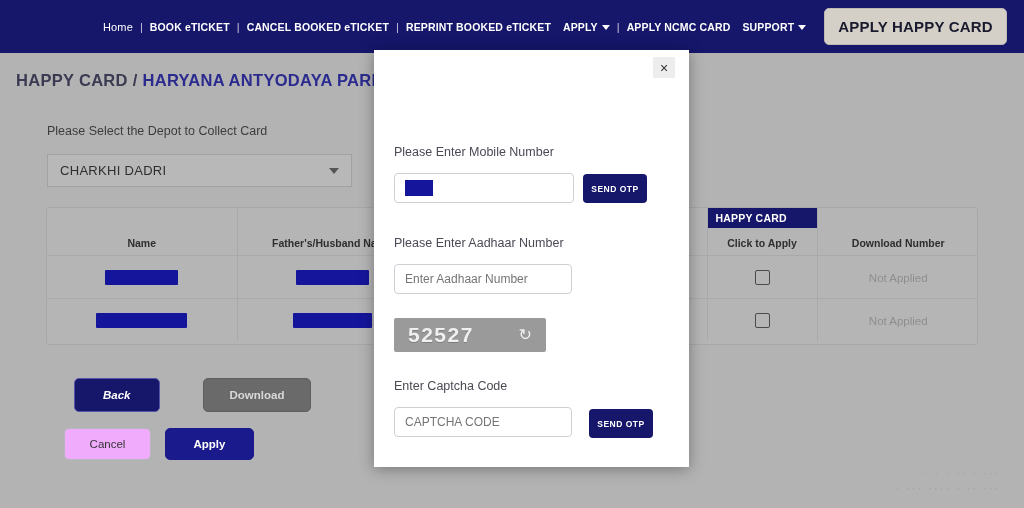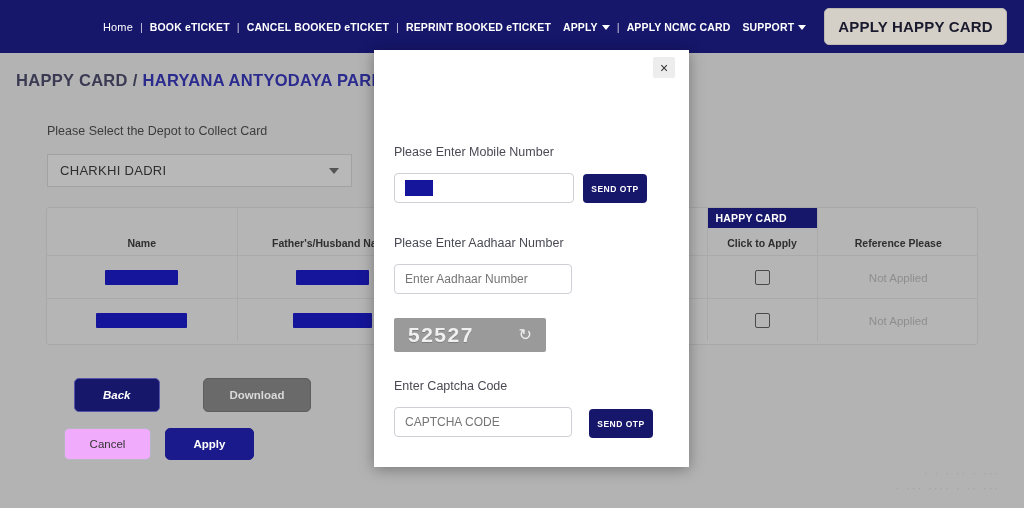--- a/index.html
+++ b/index.html
@@ -449,21 +449,21 @@
           <th>
             <span class="sub">Gender</span>
           </th>
           <th>
             <span class="grouphdr">
                 <span class="grouphdr-label">HAPPY CARD</span>
               </span>
             <span class="sub">Click to Apply</span>
           </th>
           <th>
-            <span class="sub">Reference Please</span>
+            <span class="sub">Download Number</span>
           </th>
         </tr>
       </thead>
       <tbody>
         <tr>
           <td><span class="redact" style="width:73px"></span></td>
           <td><span class="redact" style="width:73px"></span></td>
           <td></td>
           <td></td>
           <td><span class="chkbox"></span></td>

